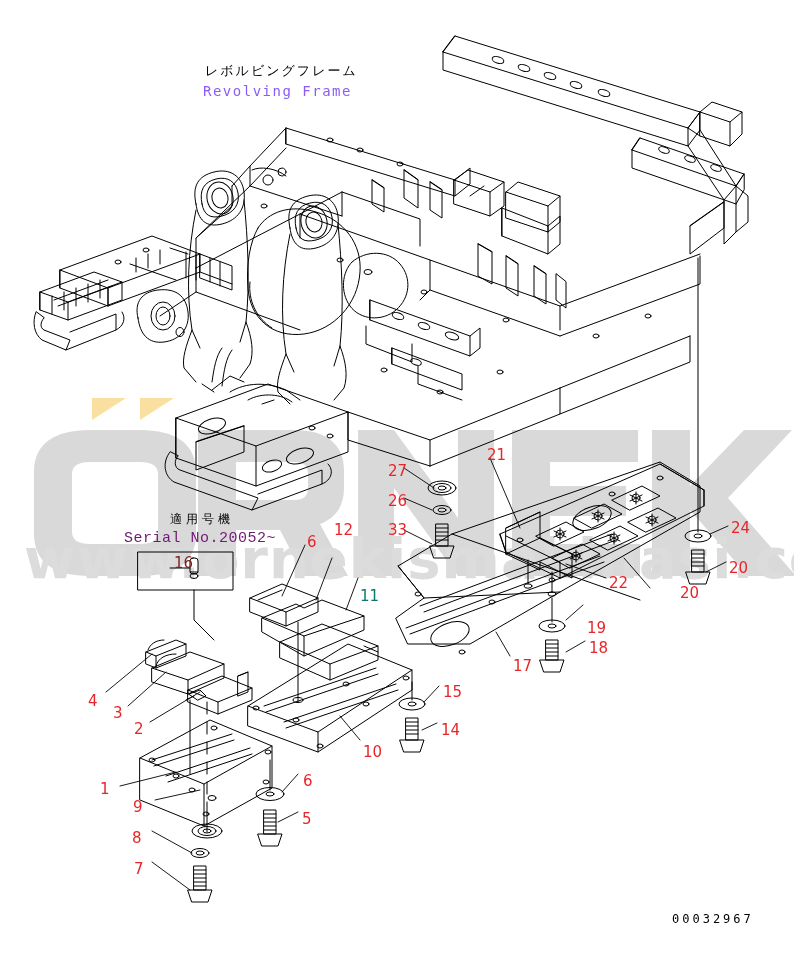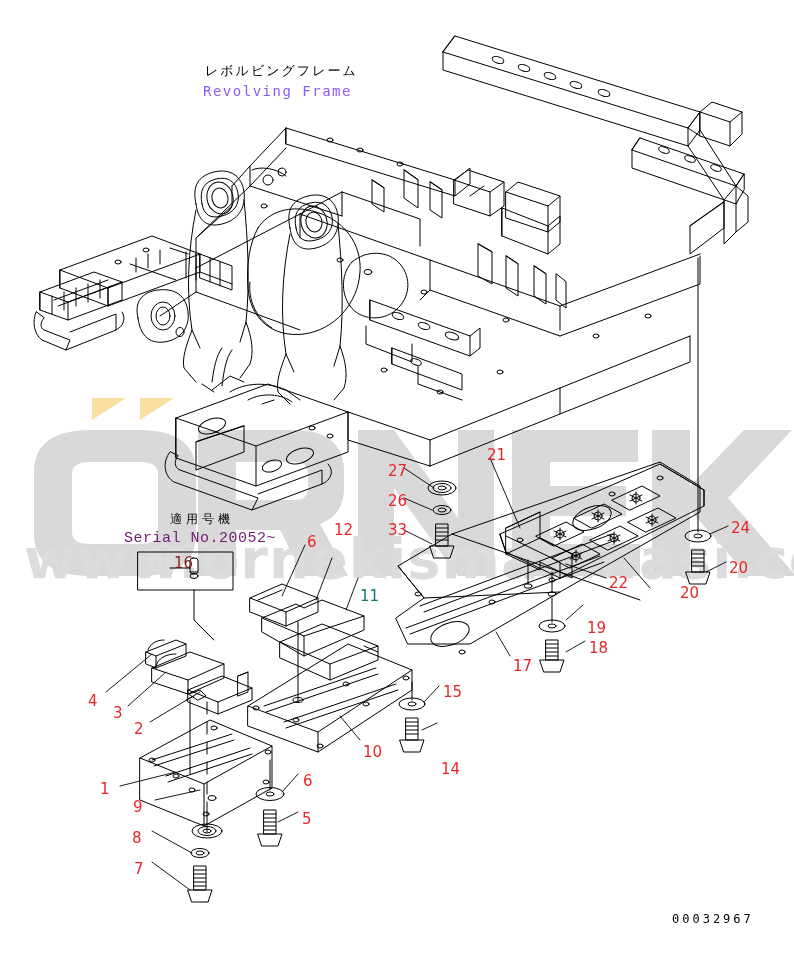--- a/index.html
+++ b/index.html
@@ -638,21 +638,21 @@
       <div class="lbl" style="left: 88px; top: 694px; color: rgb(232, 37, 42);">4</div>
       <div class="lbl" style="left: 302px; top: 812px; color: rgb(232, 37, 42);">5</div>
       <div class="lbl" style="left: 303px; top: 774px; color: rgb(232, 37, 42);">6</div>
       <div class="lbl" style="left: 134px; top: 862px; color: rgb(232, 37, 42);">7</div>
       <div class="lbl" style="left: 132px; top: 831px; color: rgb(232, 37, 42);">8</div>
       <div class="lbl" style="left: 133px; top: 800px; color: rgb(232, 37, 42);">9</div>
       <div class="lbl" style="left: 363px; top: 745px; color: rgb(232, 37, 42);">10</div>
       <div class="lbl" style="left: 360px; top: 589px; color: #0f766e;">11</div>
       <div class="lbl" style="left: 334px; top: 523px; color: rgb(232, 37, 42);">12</div>
       <div class="lbl" style="left: 307px; top: 535px; color: rgb(232, 37, 42);">6</div>
-      <div class="lbl" style="left: 441px; top: 723px; color: rgb(232, 37, 42); margin-top: 39px;">14</div>
+      <div class="lbl" style="left: 441px; top: 723px; color: rgb(232, 37, 42);">14</div>
       <div class="lbl" style="left: 443px; top: 685px; color: rgb(232, 37, 42);">15</div>
       <div class="lbl" style="left: 146px; top: 556px; color: #7f1d1d; margin-left: 28px;">16</div>
       <div class="lbl" style="left: 513px; top: 659px; color: rgb(232, 37, 42);">17</div>
       <div class="lbl" style="left: 589px; top: 641px; color: rgb(232, 37, 42);">18</div>
       <div class="lbl" style="left: 587px; top: 605px; color: rgb(232, 37, 42); margin-top: 16px;">19</div>
       <div class="lbl" style="left: 680px; top: 586px; color: rgb(232, 37, 42);">20</div>
       <div class="lbl" style="left: 487px; top: 448px; color: rgb(232, 37, 42);">21</div>
       <div class="lbl" style="left: 609px; top: 576px; color: rgb(232, 37, 42);">22</div>
       <div class="lbl" style="left: 729px; top: 561px; color: rgb(232, 37, 42);">20</div>
       <div class="lbl" style="left: 731px; top: 521px; color: rgb(232, 37, 42);">24</div>

